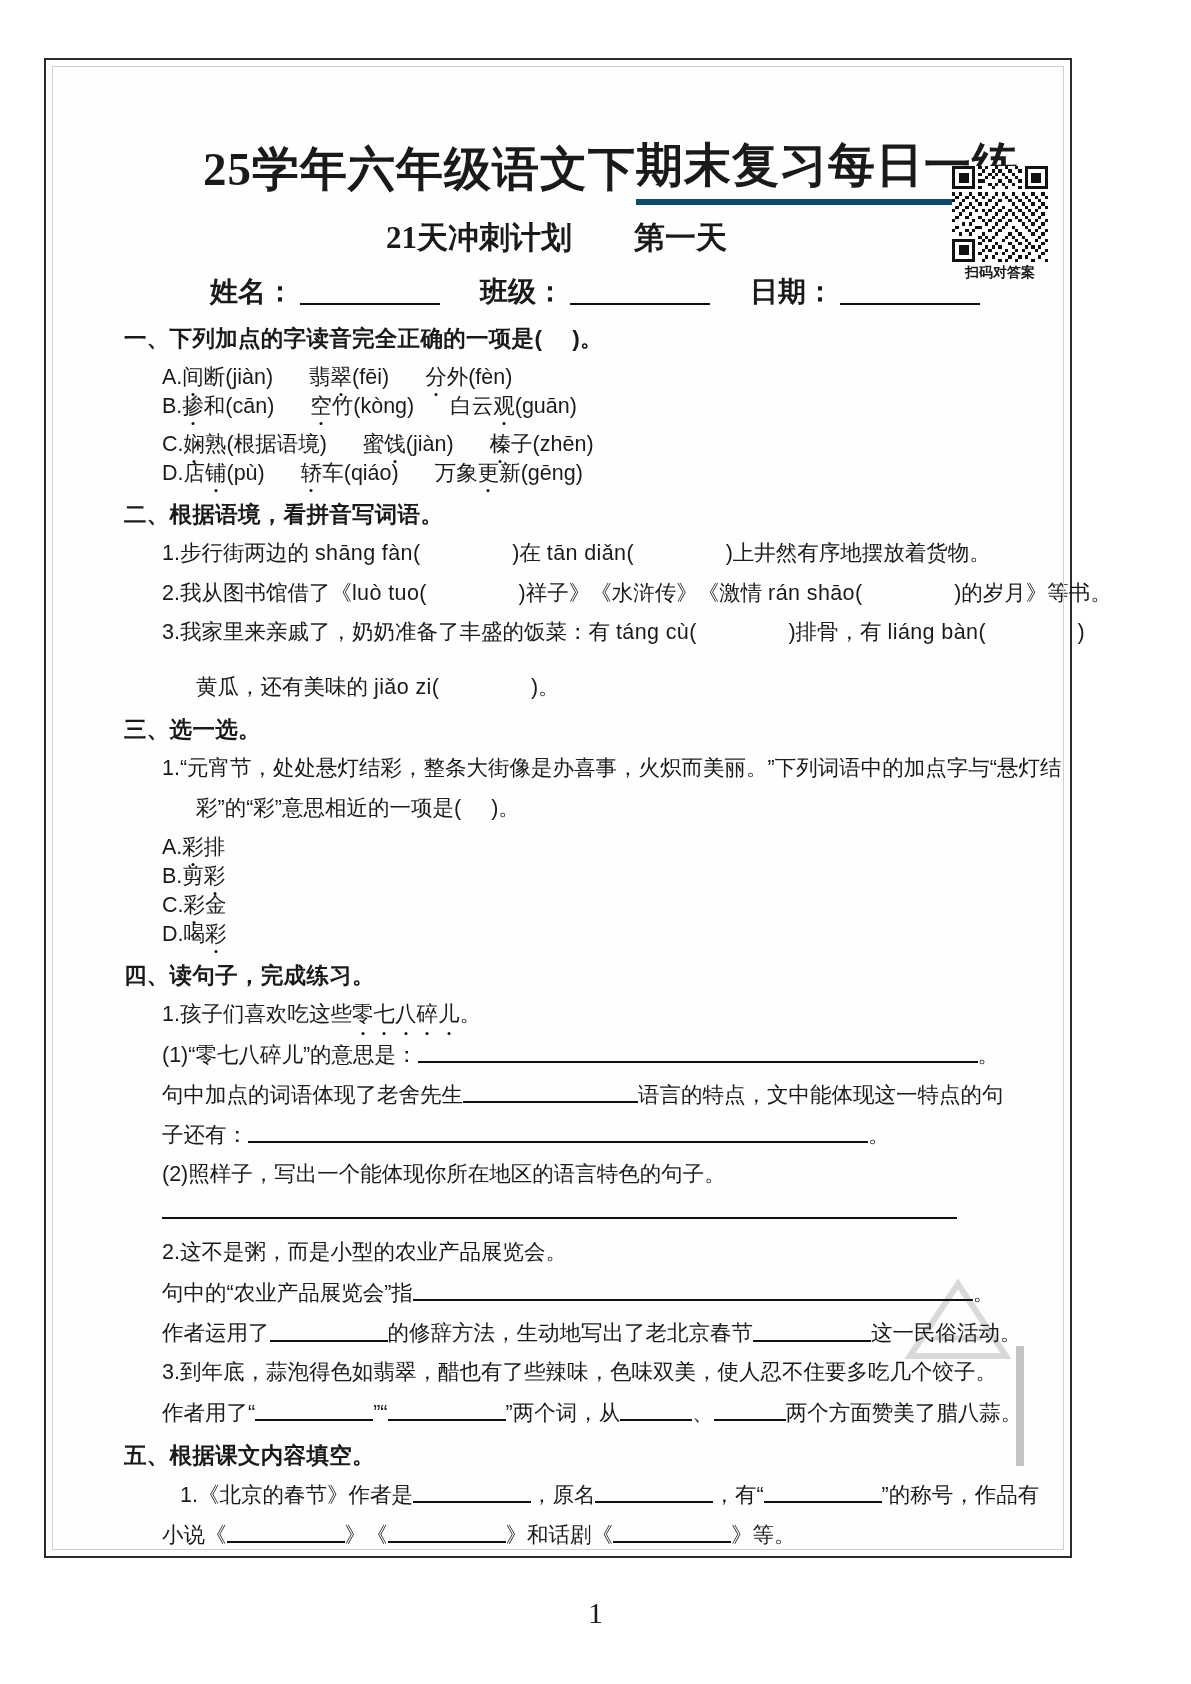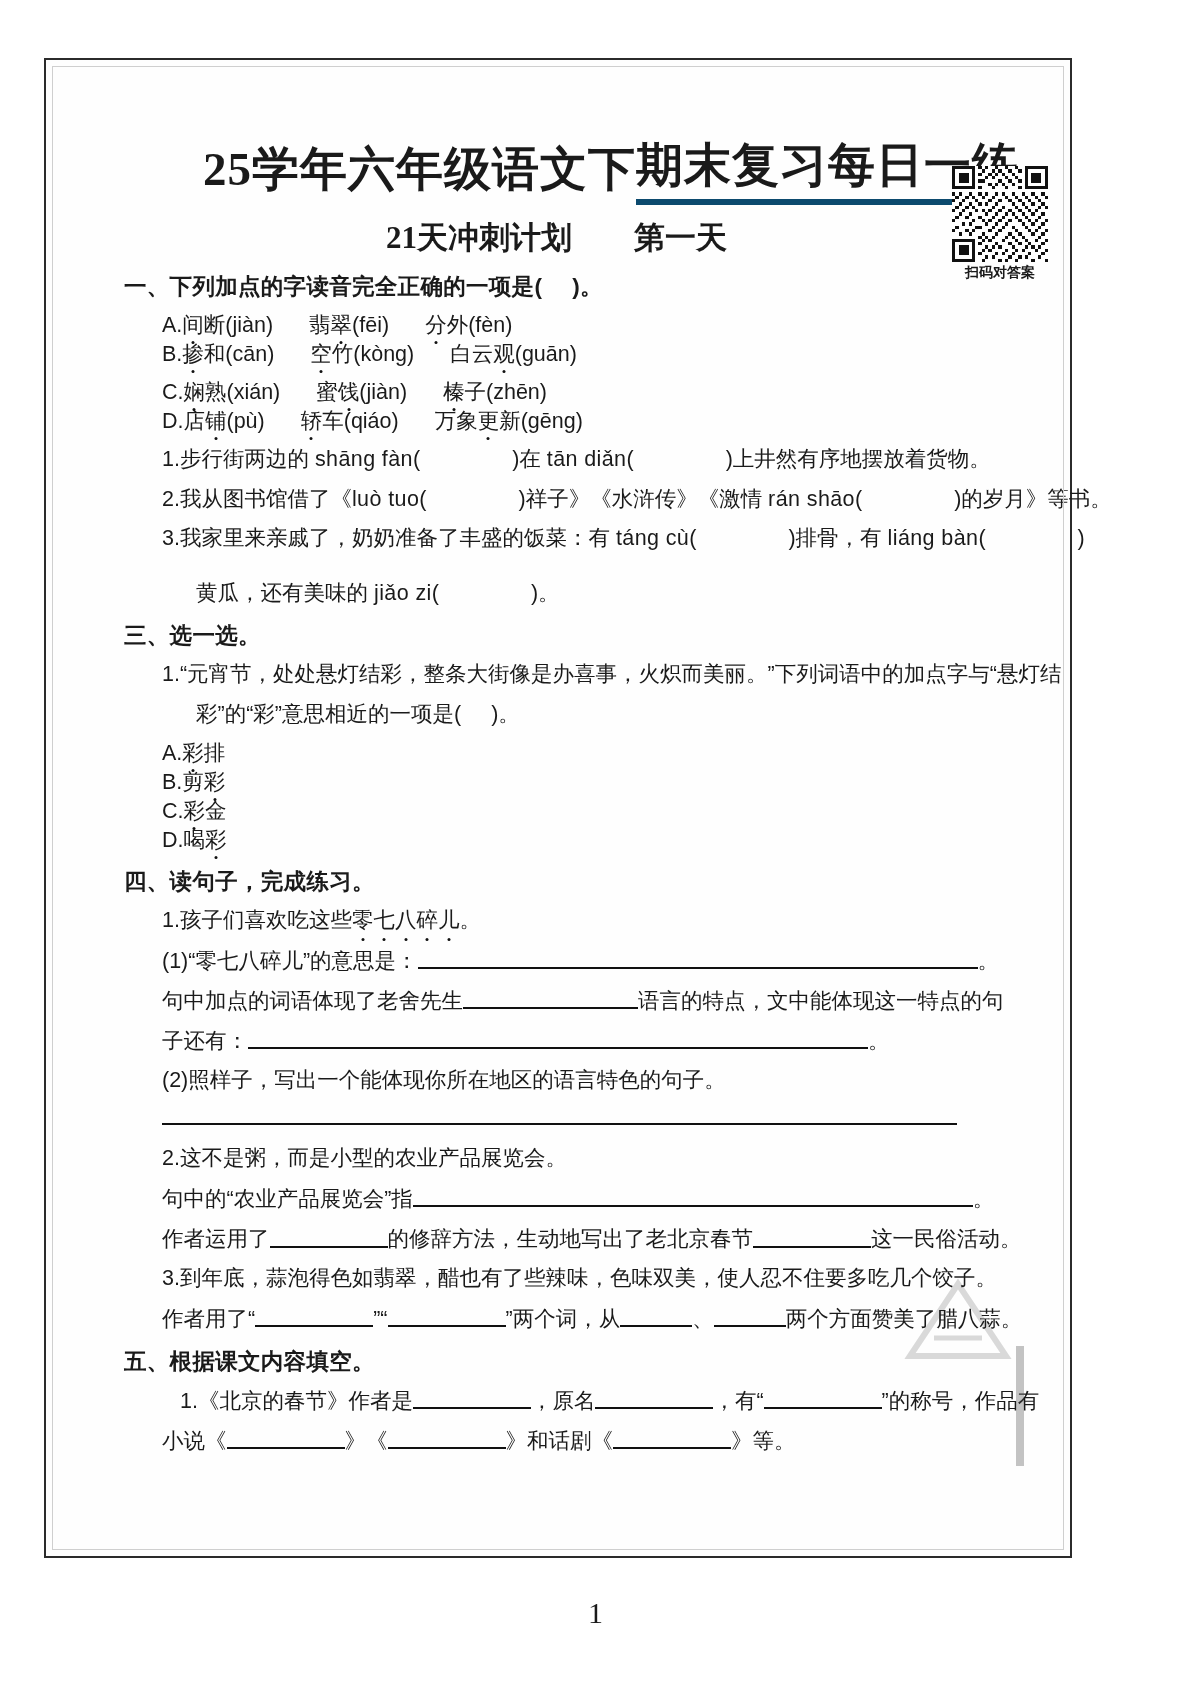--- a/index.html
+++ b/index.html
@@ -214,51 +214,66 @@
     <div class="title-row">
       <span class="title-a">25学年六年级语文下</span>
         <span class="title-b">期末复习每日一练</span>
     </div>
 
     <div class="subtitle-row">
       <span>21天冲刺计划</span>
       <span>第一天</span>
     </div>
 
+    <div class="ident-row">
+      <span class="ident-group">
+        <span class="ident-label">姓名：</span>
+        <span class="rule ident-rule"></span>
+      </span>
+      <span class="ident-group">
+        <span class="ident-label">班级：</span>
+        <span class="rule ident-rule"></span>
+      </span>
+      <span class="ident-group">
+        <span class="ident-label">日期：</span>
+        <span class="rule ident-rule"></span>
+      </span>
+    </div>
 
     <div class="sec-head">
       <span>一、下列加点的字读音完全正确的一项是(</span><span class="paren"></span><span>)。</span>
     </div>
 
     <div class="opts">
       <span class="opt-ab">
         <span class="opt-item"><span>A.</span><span class="dot">间</span><span>断(jiàn)</span></span>
         <span class="opt-item"><span>翡</span><span class="dot">翠</span><span>(fēi)</span></span>
         <span class="opt-item"><span class="dot">分</span><span>外(fèn)</span></span>
       </span>
       <span>
         <span class="opt-item"><span>B.</span><span class="dot">掺</span><span>和(cān)</span></span>
         <span class="opt-item"><span class="dot">空</span><span>竹(kòng)</span></span>
         <span class="opt-item"><span>白云</span><span class="dot">观</span><span>(guān)</span></span>
       </span>
     </div>
 
     <div class="opts">
       <span class="opt-ab">
-        <span class="opt-item"><span>C.</span><span class="dot">娴</span><span>熟(xián)</span></span>
+        <span class="opt-item"><span>C.</span><span class="dot">娴</span><span>熟(根据语境)</span></span>
         <span class="opt-item"><span>蜜</span><span class="dot">饯</span><span>(jiàn)</span></span>
         <span class="opt-item"><span class="dot">榛</span><span>子(zhēn)</span></span>
       </span>
       <span>
         <span class="opt-item"><span>D.</span><span>店</span><span class="dot">铺</span><span>(pù)</span></span>
         <span class="opt-item"><span class="dot">轿</span><span>车(qiáo)</span></span>
         <span class="opt-item"><span>万象</span><span class="dot">更</span><span>新(gēng)</span></span>
       </span>
     </div>
 
+    <div class="sec-head">二、根据语境，看拼音写词语。</div>
 
     <div class="line">
       <span>1.步行街两边的 </span><span class="py">shāng fàn</span>(<span class="paren-wide"></span><span>)在 </span><span class="py">tān diǎn</span>(<span class="paren-wide"></span><span>)上井然有序地摆放着货物。</span>
     </div>
 
     <div class="line">
       <span>2.我从图书馆借了《</span><span class="py">luò tuo</span>(<span class="paren-wide"></span><span>)祥子》《水浒传》《激情 </span><span class="py">rán shāo</span>(<span class="paren-wide"></span><span>)的岁月》等书。</span>
     </div>
 
     <div class="line">

